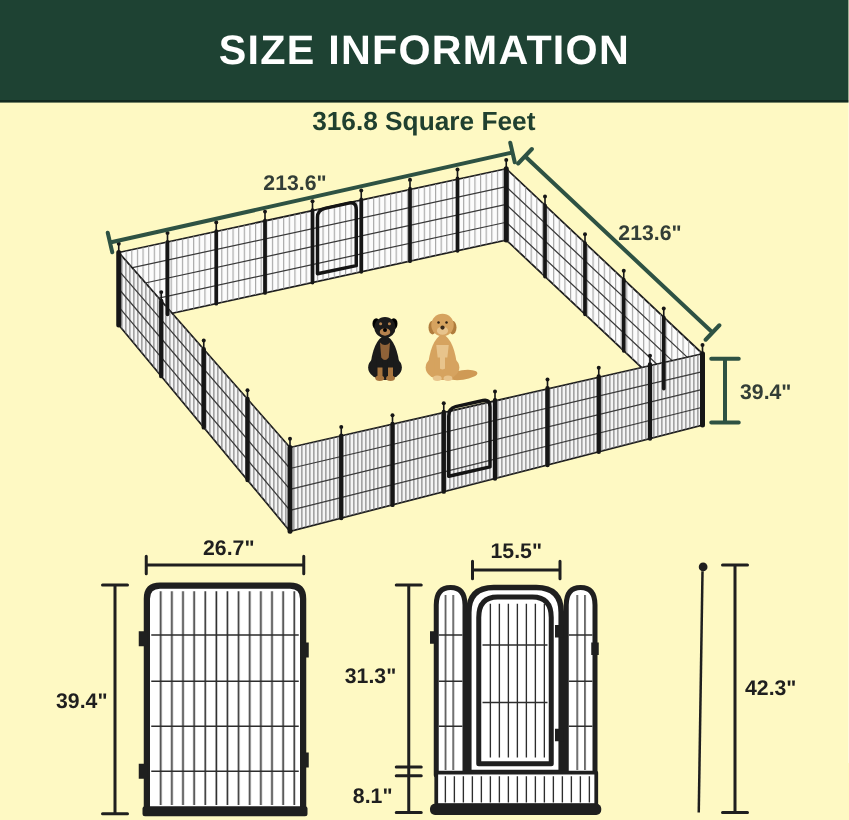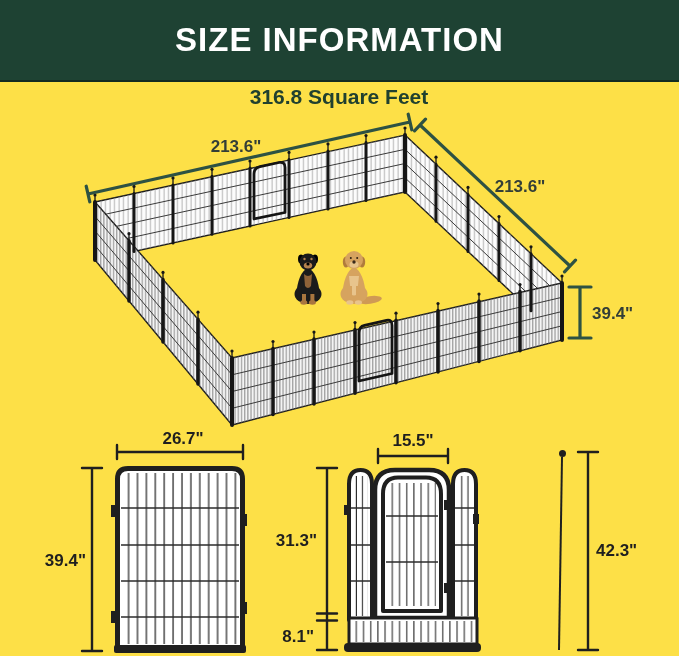--- a/index.html
+++ b/index.html
@@ -5,21 +5,21 @@
   :root{
     --header-bg:#1E4233;
     --accent:#2E5243;
     --green-text:#20402F;
     --label:#333E37;
     --ink:#1F1F1F;
   }
   html,body{margin:0;padding:0;background:#fff;}
   .stage{
     position:relative;width:679px;height:656px;margin:0 auto;
-    background:#fde047;overflow:hidden;
+    background:#fef9c3;overflow:hidden;
     font-family:"Liberation Sans",sans-serif;
   }
   .header{
     position:absolute;top:0;left:0;width:100%;height:82px;
     background:var(--header-bg);
     display:flex;align-items:center;justify-content:center;
     border-bottom:2px solid rgba(0,0,0,0.35);
     box-sizing:border-box;
   }
   .header h1{

